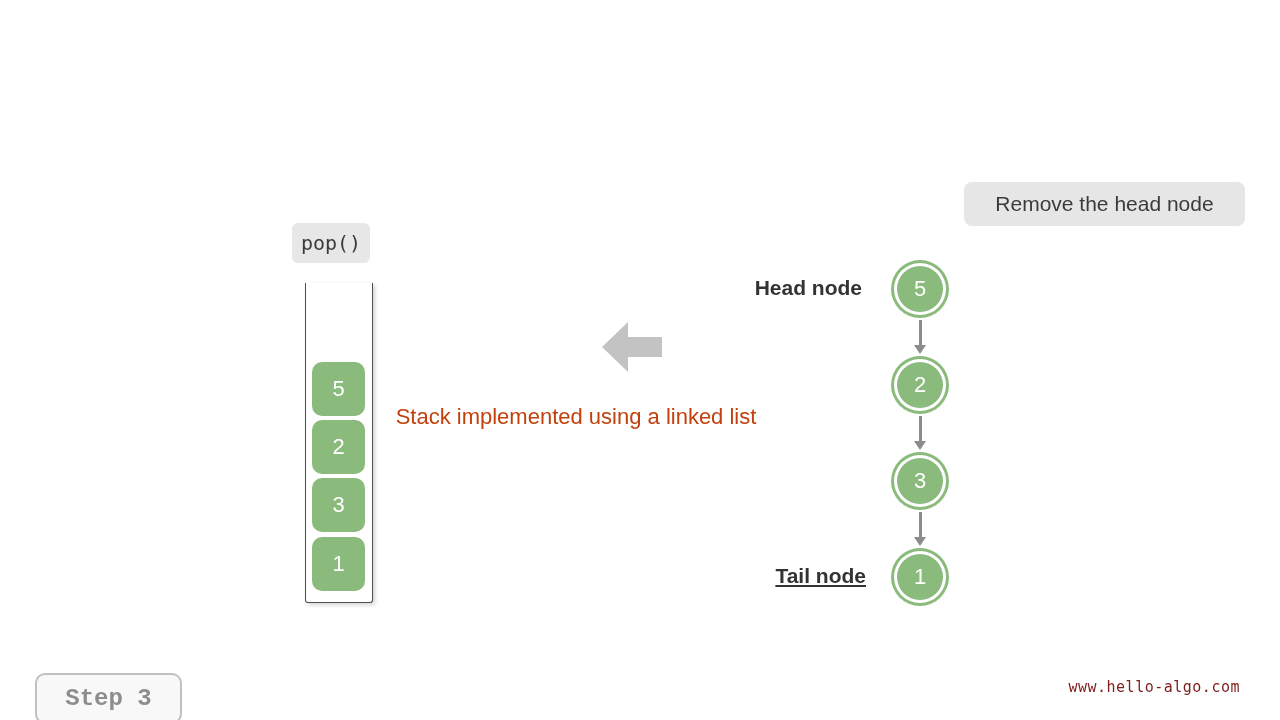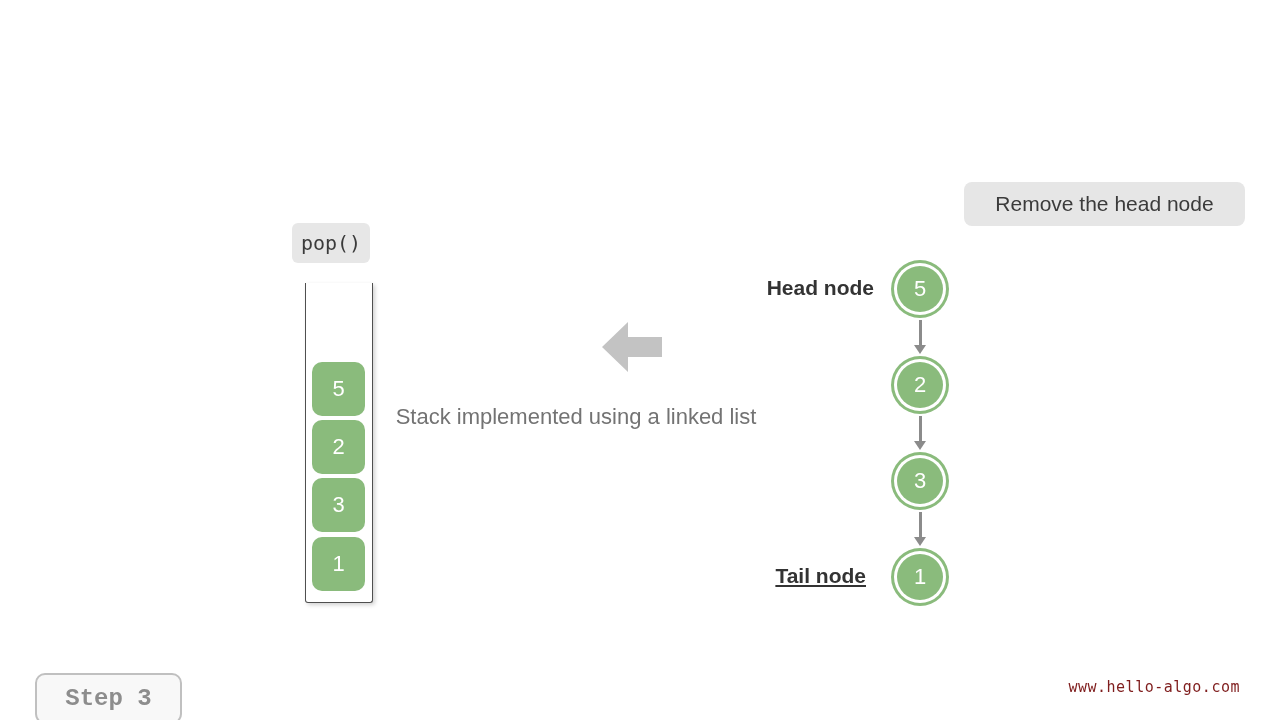--- a/index.html
+++ b/index.html
@@ -49,30 +49,30 @@
   .b2 { top: 195px; }
   .b3 { top: 254px; }
 
   
   .big-arrow { position: absolute; left: 602px; top: 322px; width: 60px; height: 50px; }
 
   
   .caption {
     position: absolute; left: 0; top: 404px; width: 1152px;
     text-align: center;
-    font-size: 22px; color: #737373;
+    font-size: 22px; color: #c2410c;
   }
 
   
   .node-label {
     position: absolute;
     font-size: 21px; font-weight: bold; color: #333333;
     text-align: right;
   }
-  .head-label { right: 406px; top: 276px; }
+  .head-label { right: 418px; top: 276px; }
   .tail-label { right: 414px; top: 564px; text-decoration: underline; }
 
   .node {
     position: absolute; left: 897px;
     width: 46px; height: 46px; border-radius: 50%;
     background: #8abb7c; color: #ffffff;
     display: flex; align-items: center; justify-content: center;
     font-size: 22px; font-weight: 500;
     box-shadow: 0 0 0 3px #ffffff, 0 0 0 6px #8abb7c;
   }

